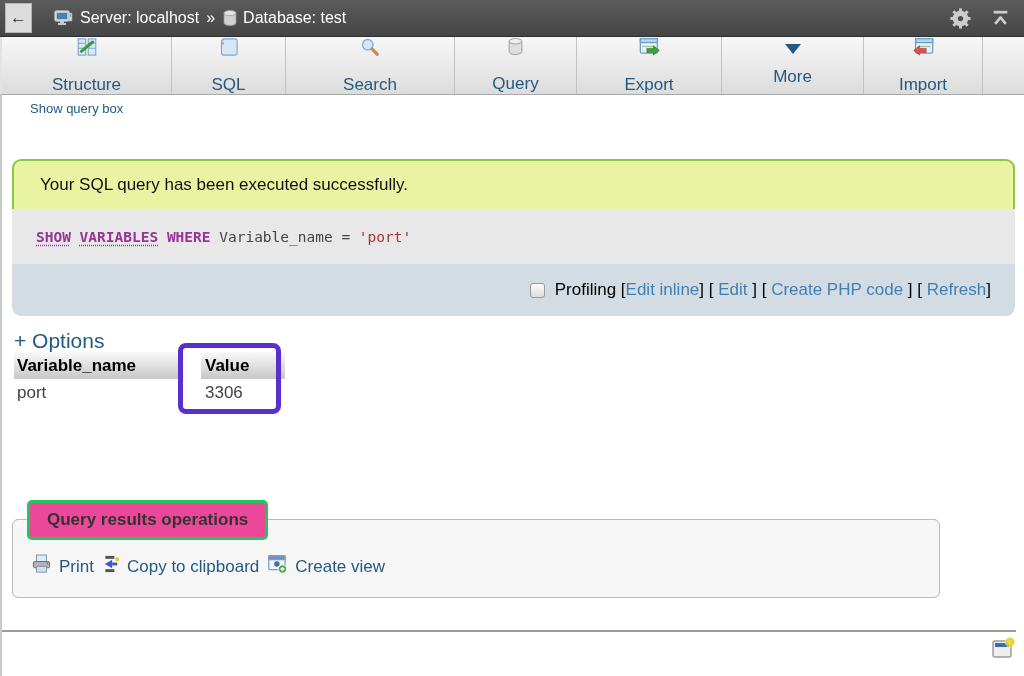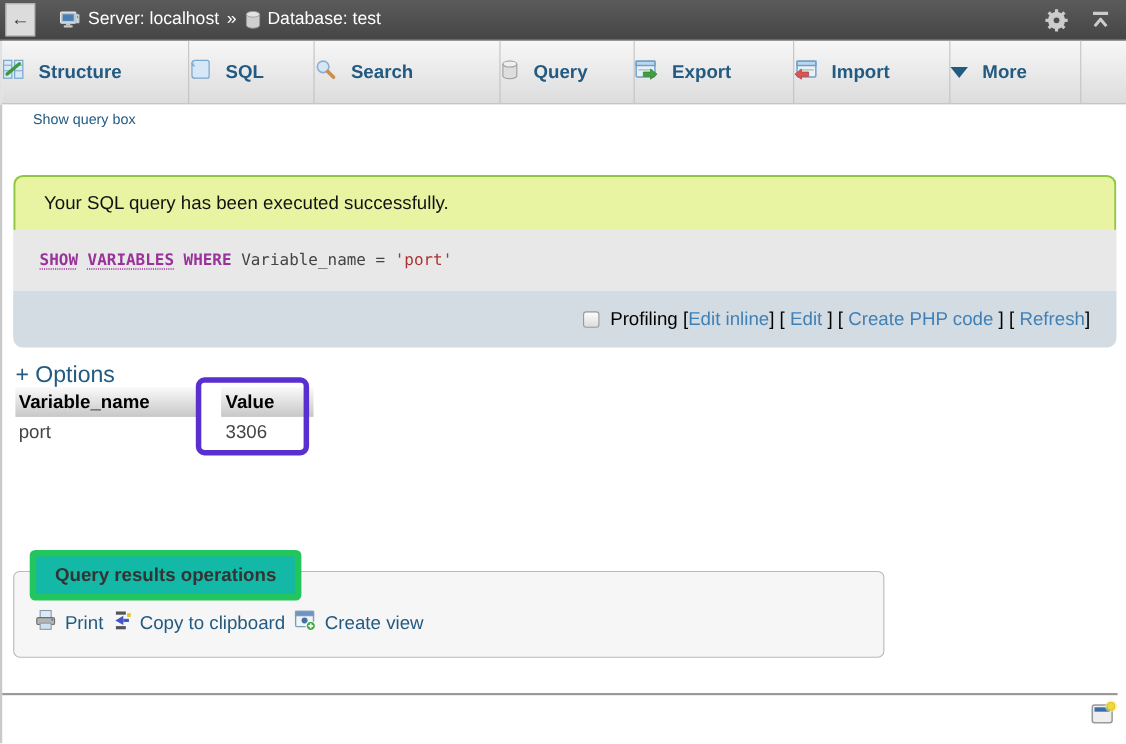--- a/index.html
+++ b/index.html
@@ -19,23 +19,23 @@
   .topbar .sep { margin:0 7px; }
   .topbar .db-icon { display:flex; align-items:center; }
   .topbar .db-label { margin-left:5px; }
   .topbar-right { margin-left:auto; display:flex; align-items:center; gap:20px; margin-right:14px; }
   .topbar-right .tb-btn { cursor:pointer; display:flex; align-items:center; }
 
   
   .tabbar { position:absolute; top:37px; left:0; right:0; height:58px;
     background:linear-gradient(#f7f7f7,#dcdcdc); border-bottom:1px solid #a8a8a8;
     border-left:2px solid #e2e2e2; display:flex; }
-  .tab { display:flex; align-items:center; justify-content:flex-start; gap:13px;
-    border-right:1px solid #c2c2c2; font-weight:bold; color:var(--link,#235a81);
-    font-size:17px; cursor:pointer; }
+  .tab { display:flex; align-items:center; justify-content:center; gap:13px;
+    border-right:1px solid #c2c2c2; font-weight:normal; color:var(--link,#235a81);
+    font-size:17px; cursor:pointer;flex-direction:column; }
   .tab:nth-child(1){ width:170px; }
   .tab:nth-child(2){ width:114px; }
   .tab:nth-child(3){ width:169px; }
   .tab:nth-child(4){ width:122px; }
   .tab:nth-child(5){ width:145px; }
   .tab:nth-child(6){ width:142px; }
   .tab:nth-child(7){ width:119px; }
   .more-arrow { width:0; height:0; border-left:8px solid transparent;
     border-right:8px solid transparent; border-top:10px solid #235a81; }
 
@@ -69,25 +69,25 @@
 
   .vtable { position:absolute; left:12px; top:257px; width:300px; }
   .trow { display:flex; height:27px; align-items:center; color:#444; font-size:17px; }
   .trow .c1 { width:166px; padding-left:3px; }
   .trow .c2 { width:84px; margin-left:21px; padding-left:4px; }
   .thead .c1, .thead .c2 { background:linear-gradient(#fafafa,#c7c7c7);
     font-weight:bold; color:#000; height:100%; display:flex; align-items:center; }
   .hl-box { position:absolute; left:164px; top:-9px; width:103px; height:71px;
     border:5px solid var(--accent_purple,#5a2fd0); border-radius:8px; pointer-events:none; }
 
-  .ops-box { position:absolute; left:10px; top:424px; width:792px; height:79px;
+  .ops-box { position:absolute; left:10px; top:424px; width:928px; height:79px;
     background:#f6f6f6; border:1px solid #b9b9b9; border-radius:6px;
     padding:34px 16px 0 18px; }
-  .ops-legend { position:absolute; left:25px; top:405px; background:#14b8a6;
-    border:6px solid #22c55e; border-radius:5px; padding:7px 17px;
+  .ops-legend { position:absolute; left:25px; top:405px; background:#ec4899;
+    border:3px solid #22c55e; border-radius:5px; padding:7px 17px;
     font-weight:bold; font-size:17px; color:#333; z-index:2; }
   .ops-links { display:flex; align-items:center; font-size:17px; }
   .ops-links .op { display:flex; align-items:center; gap:7px; margin-right:8px; }
   .ops-links .op a { color:var(--link,#235a81); text-decoration:none; }
 
   .bottom-divider { position:absolute; left:0; top:535px; width:1014px; height:2px; background:#9a9a9a; }
   .popup-icon { position:absolute; left:988px; top:540px; cursor:pointer; }
 </style>
 </head>
 <body>
@@ -186,33 +186,33 @@
         <svg width="21" height="21" viewBox="0 0 16 16">
           <rect x="1" y="2" width="13" height="11" rx="1" fill="#e8f1fa" stroke="#6f9fc8" stroke-width="1"></rect>
           <rect x="1" y="2" width="13" height="3" fill="#bcd6ec" stroke="#6f9fc8" stroke-width="1"></rect>
           <line x1="2.5" y1="8" x2="12.5" y2="8" stroke="#9ec49e" stroke-width="1"></line>
           <path d="M6 9.5 h5 v-2 l4.5 3.5 -4.5 3.5 v-2 h-5 z" fill="#3fa03f" stroke="#2c7d2c" stroke-width="0.5"></path>
         </svg>
       </span>
       <span>Export</span>
     </div>
     <div class="tab">
+      <span class="more-arrow"></span>
+      <span>More</span>
+    </div>
+    <div class="tab">
       <span>
         <svg width="21" height="21" viewBox="0 0 16 16">
           <rect x="2" y="2" width="13" height="11" rx="1" fill="#e8f1fa" stroke="#6f9fc8" stroke-width="1"></rect>
           <rect x="2" y="2" width="13" height="3" fill="#bcd6ec" stroke="#6f9fc8" stroke-width="1"></rect>
           <line x1="3.5" y1="8" x2="13.5" y2="8" stroke="#9ec49e" stroke-width="1"></line>
           <path d="M10 9.5 h-5 v-2 l-4.5 3.5 4.5 3.5 v-2 h5 z" fill="#e05252" stroke="#b03a3a" stroke-width="0.5"></path>
         </svg>
       </span>
       <span>Import</span>
-    </div>
-    <div class="tab">
-      <span class="more-arrow"></span>
-      <span>More</span>
     </div>
   </nav>
 
   <main class="content">
 
     <a class="pml show-query-box">Show query box</a>
 
     <div class="result-block">
       <div class="success">
         <span>Your SQL query has been executed successfully.</span>

